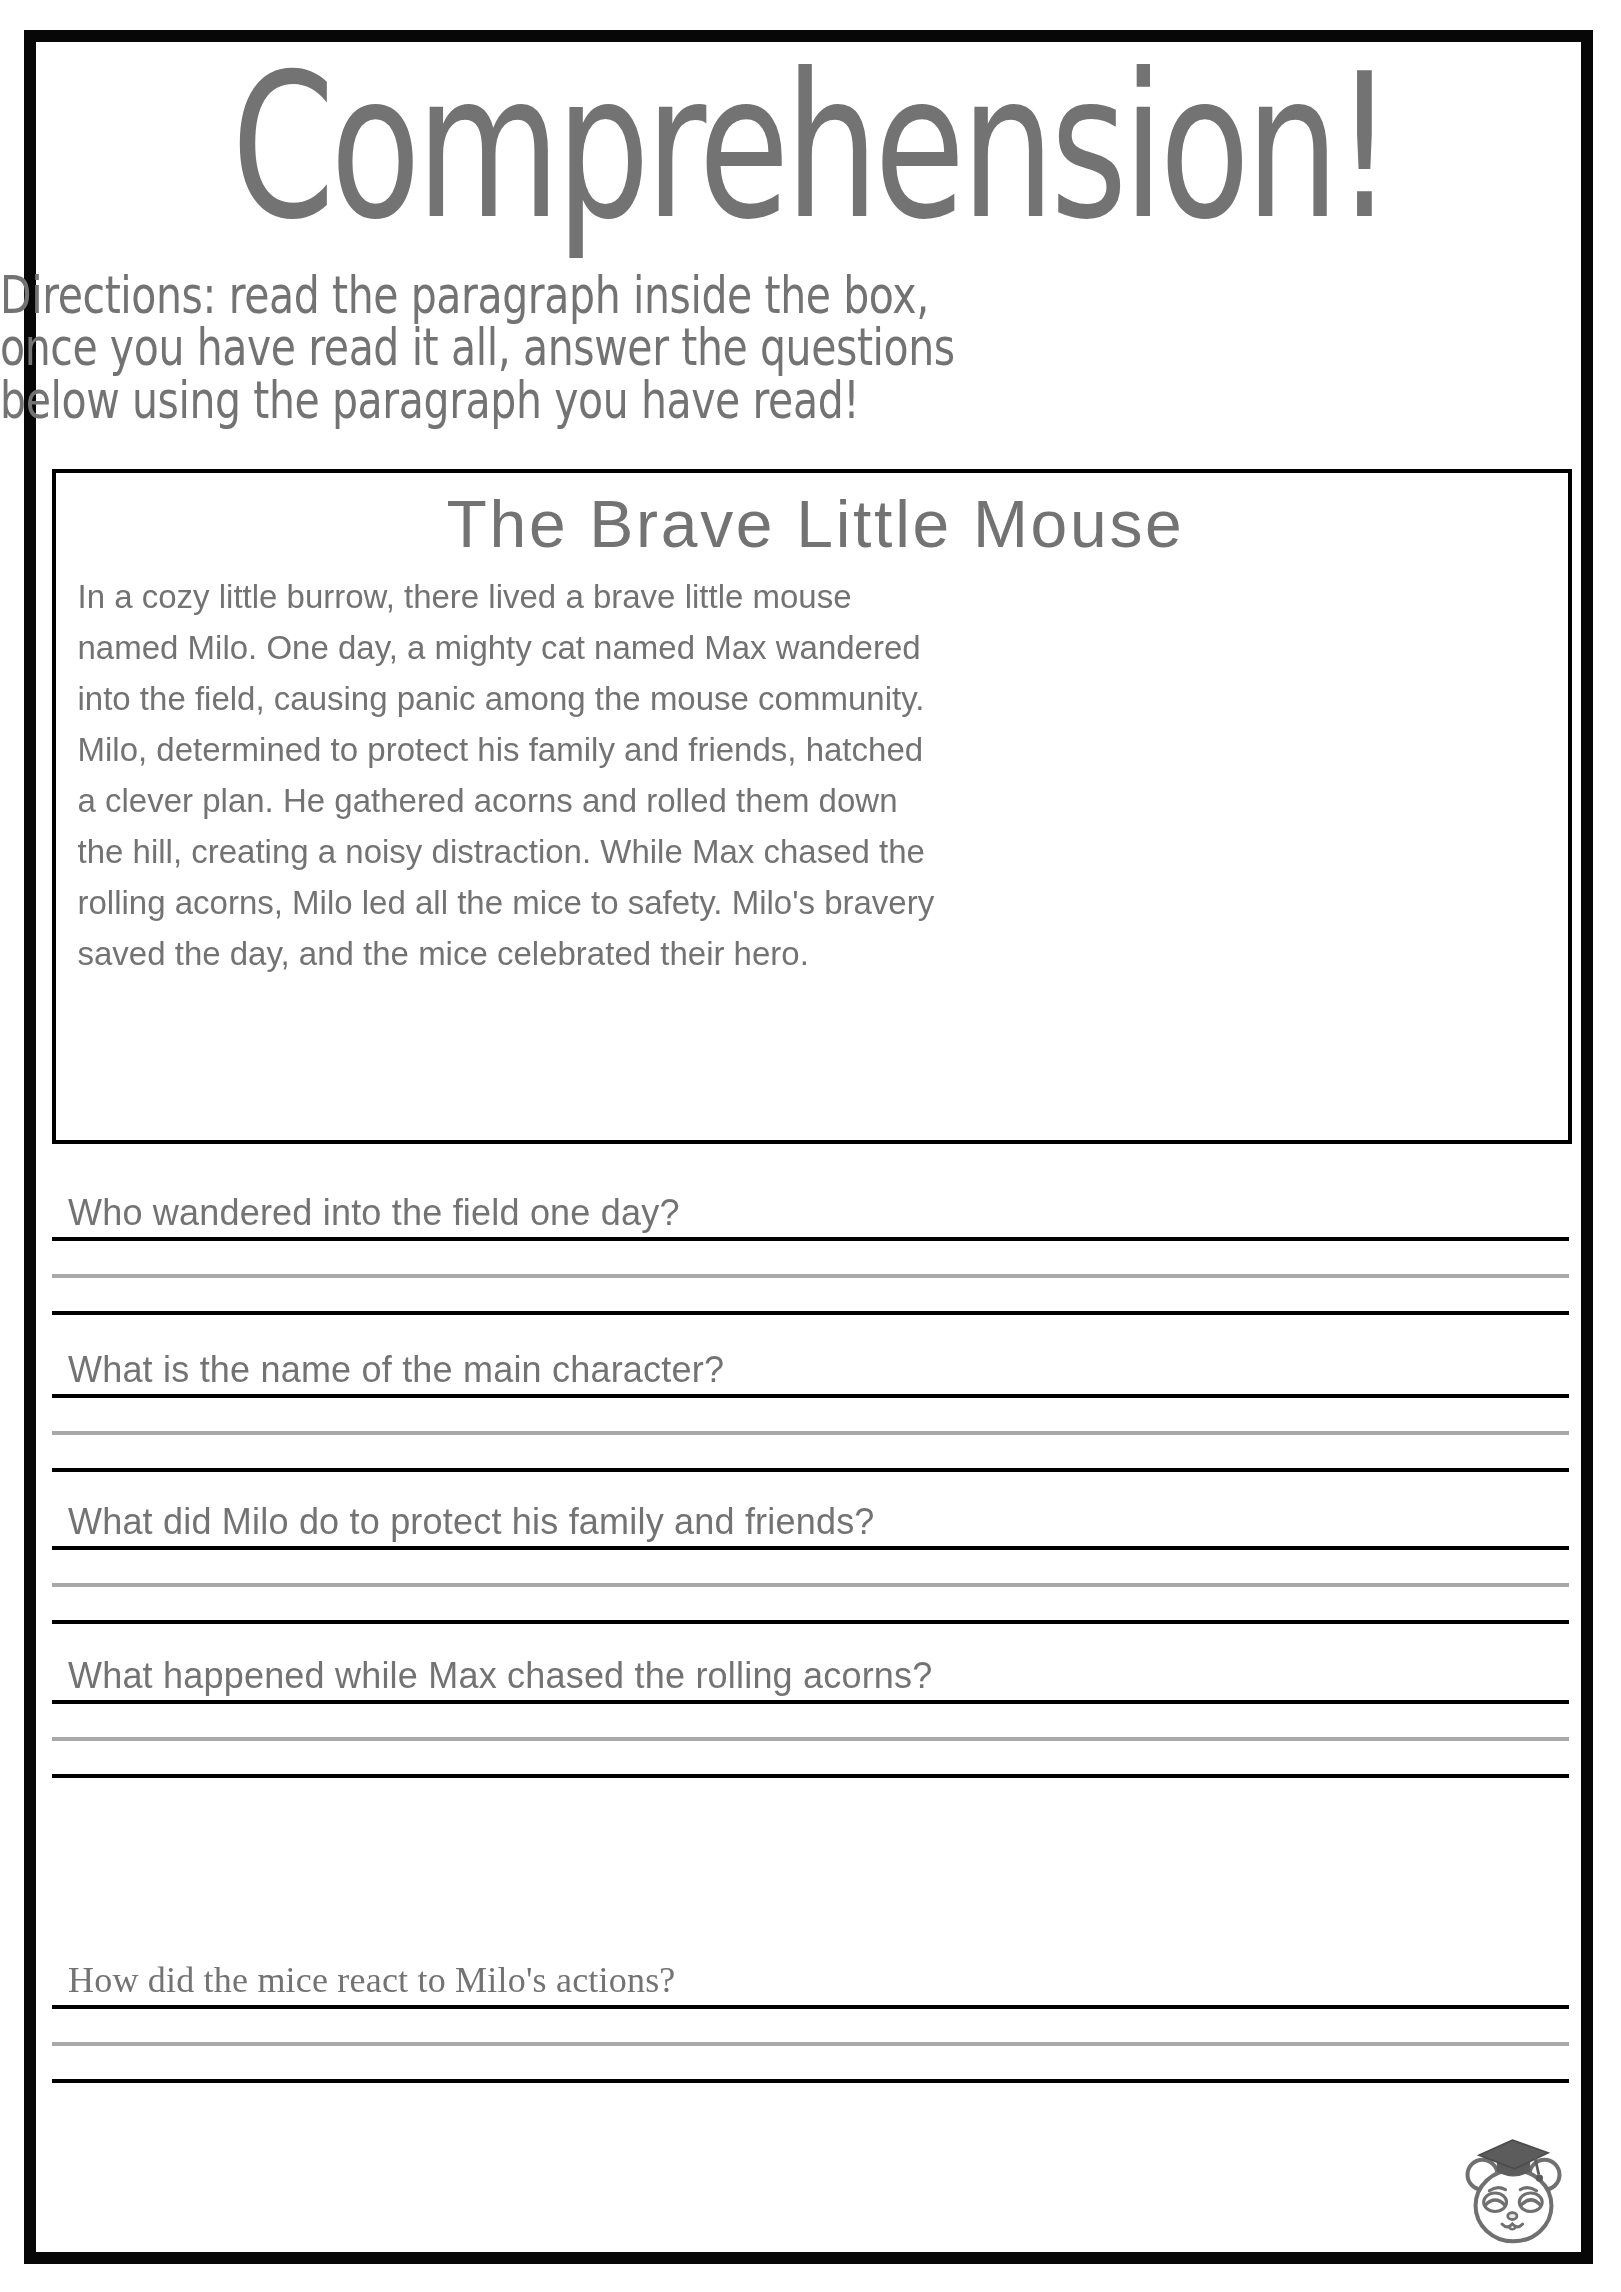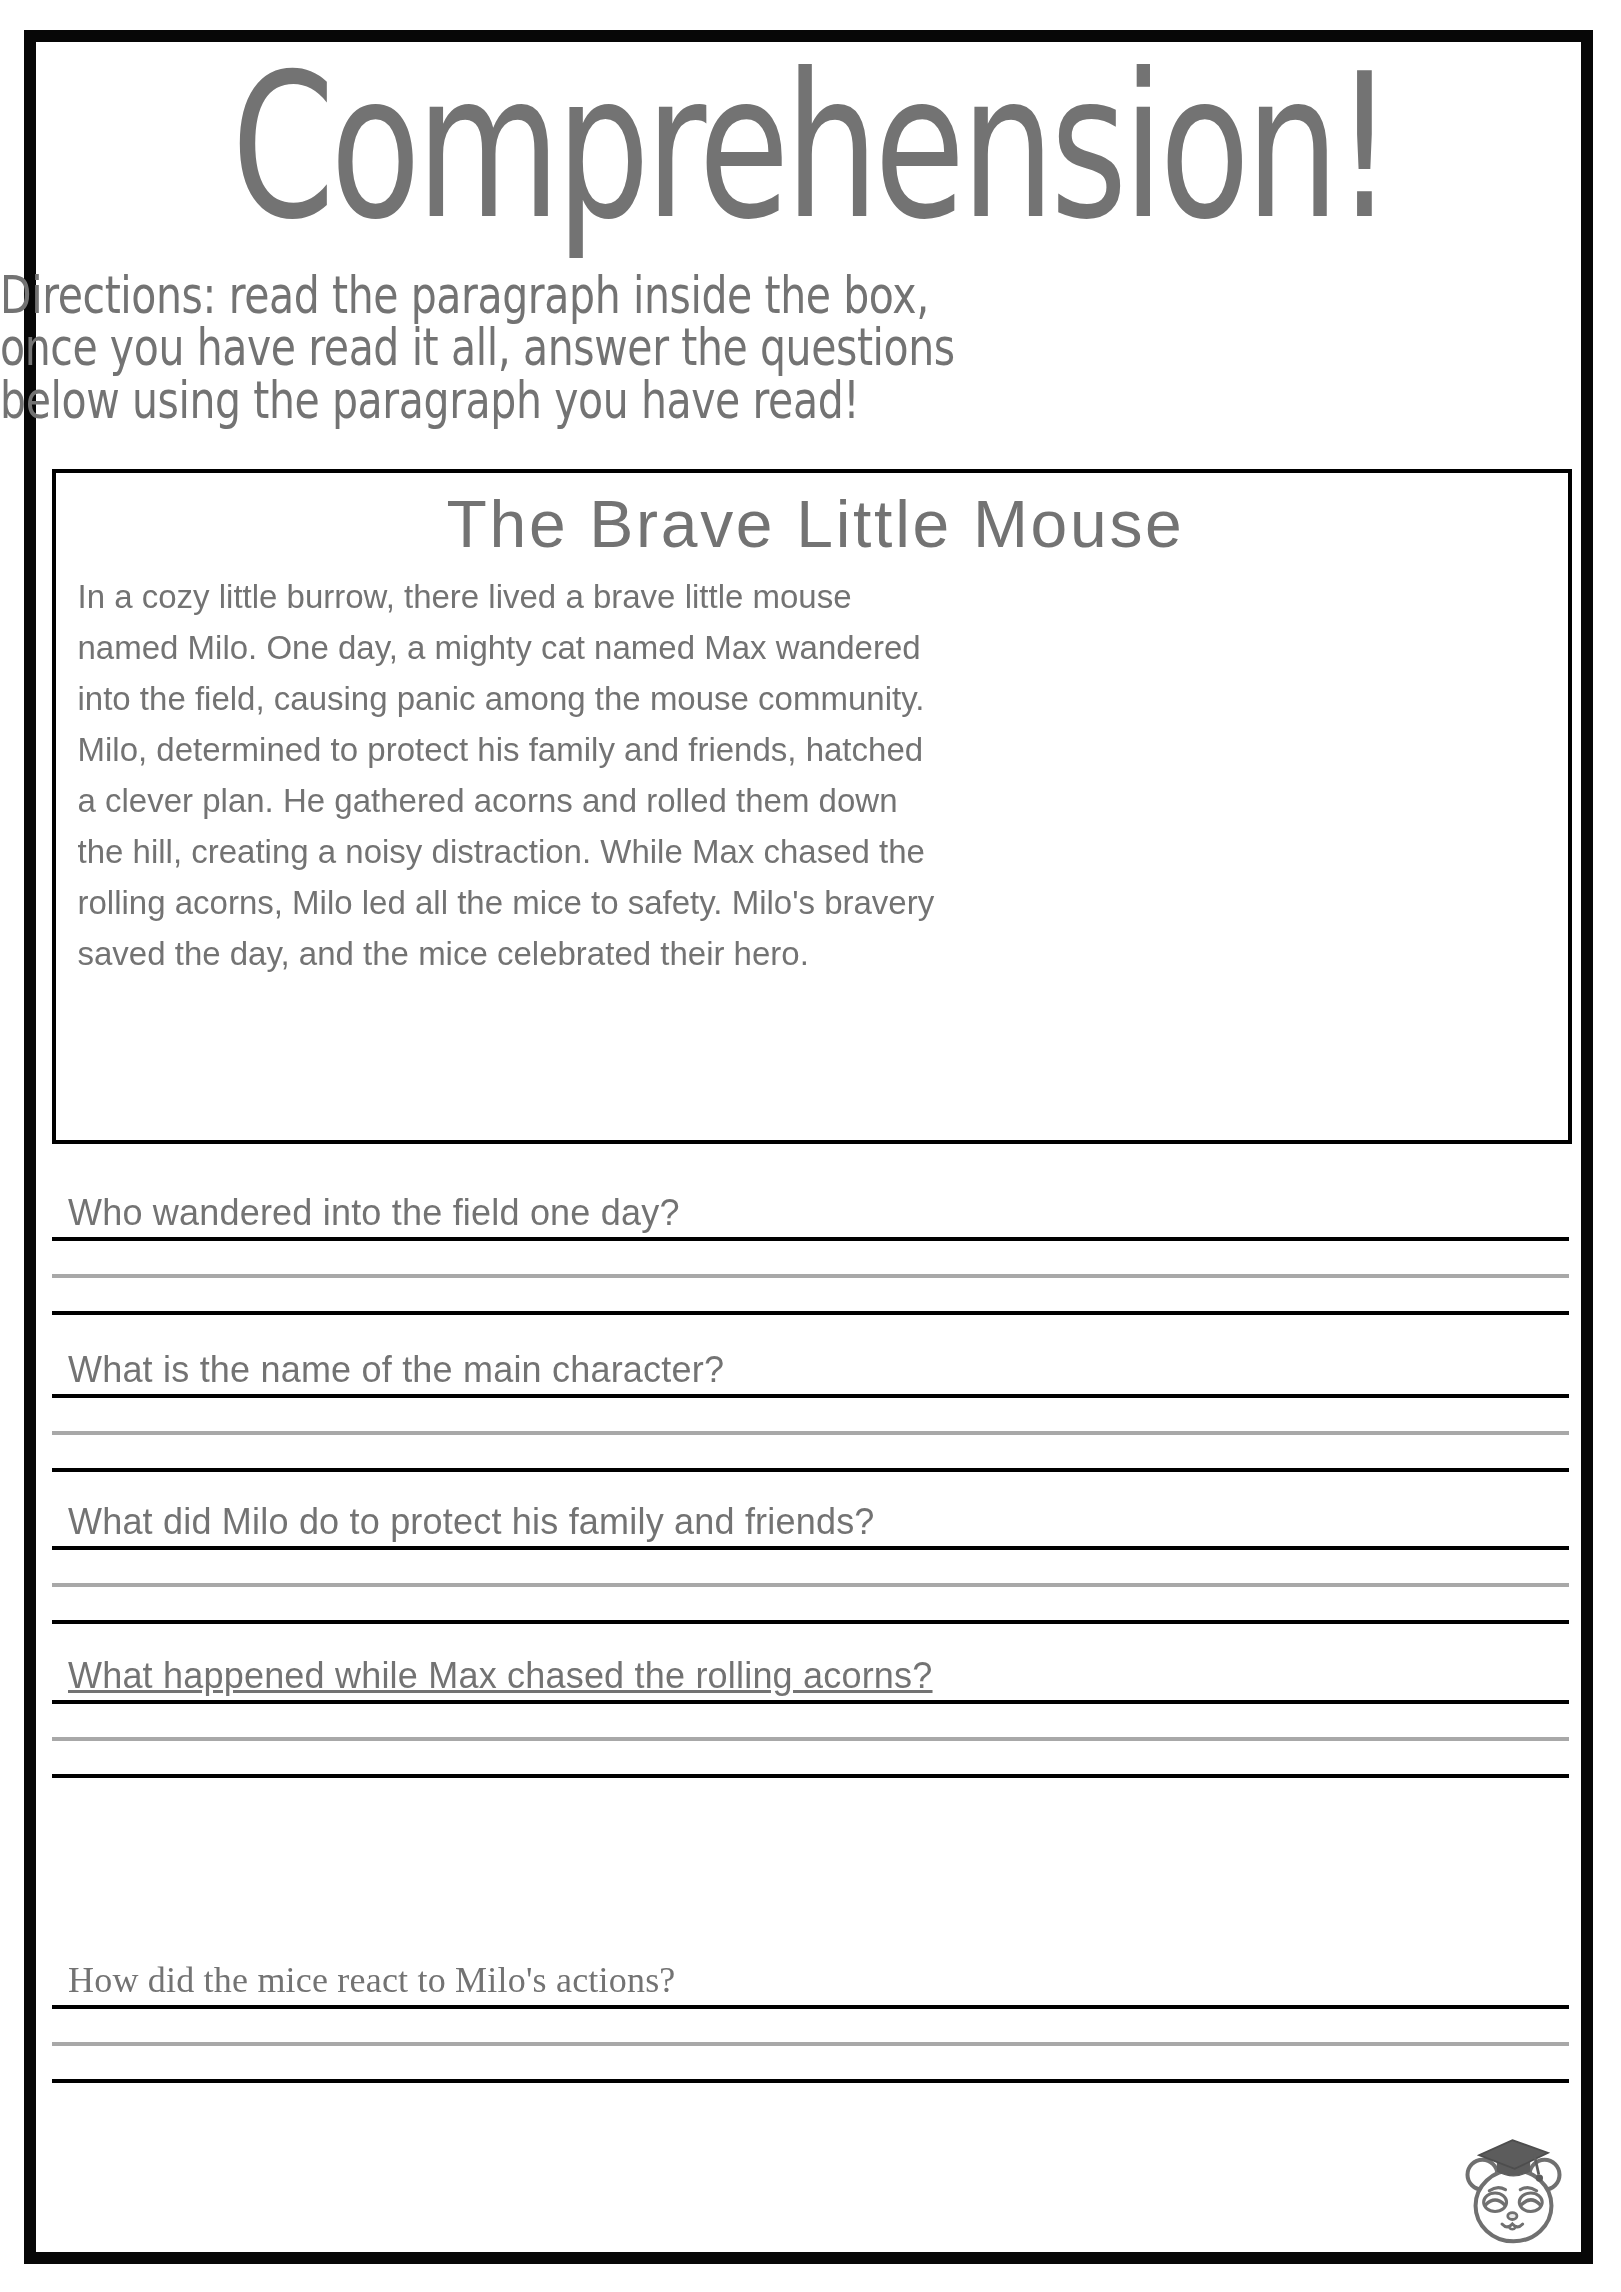--- a/index.html
+++ b/index.html
@@ -15,21 +15,21 @@
   .directions .stretch{display:inline-block;transform:scaleY(1.25);transform-origin:top center;
          font-family:"DejaVu Sans",sans-serif;font-size:41px;line-height:42px;
          letter-spacing:-0.4px;white-space:pre-line;}
   .story-box{position:absolute;left:52px;top:469px;width:1520px;height:675px;
          border:4.5px solid #000;box-sizing:border-box;}
   .story-title{margin-top:14.3px;text-align:center;font-size:66px;line-height:75px;
          letter-spacing:2.7px;font-weight:400;padding-left:7px;}
   .story-par{margin:9px 25px 0 21.5px;font-size:33px;line-height:51px;
          letter-spacing:0;white-space:pre-line;}
   .qblock{position:absolute;left:52px;width:1517px;}
-  .q1{top:1188px;} .q2{top:1345px;} .q3{top:1497px;} .q4{top:1651px;text-decoration:underline;} .q5{top:1803px;} .q6{top:1956px;font-family:Liberation Serif, serif;}
+  .q1{top:1188px;} .q2{top:1345px;} .q3{top:1497px;} .q4{top:1651px;} .q5{top:1803px;} .q6{top:1956px;font-family:Liberation Serif, serif;}
   .q-text{font-size:36px;line-height:49px;height:49px;padding-left:16px;
          border-bottom:4.5px solid #000;letter-spacing:0.2px;white-space:nowrap;overflow:hidden;}
   .line-gray{margin-top:33px;height:3.6px;background:#a8a8a8;}
   .line-black{margin-top:33px;height:4.5px;background:#000;}
   .logo{position:absolute;left:1456px;top:2139px;width:115px;height:115px;}
 </style>
 </head>
 <body>
 
 <div class="page">

